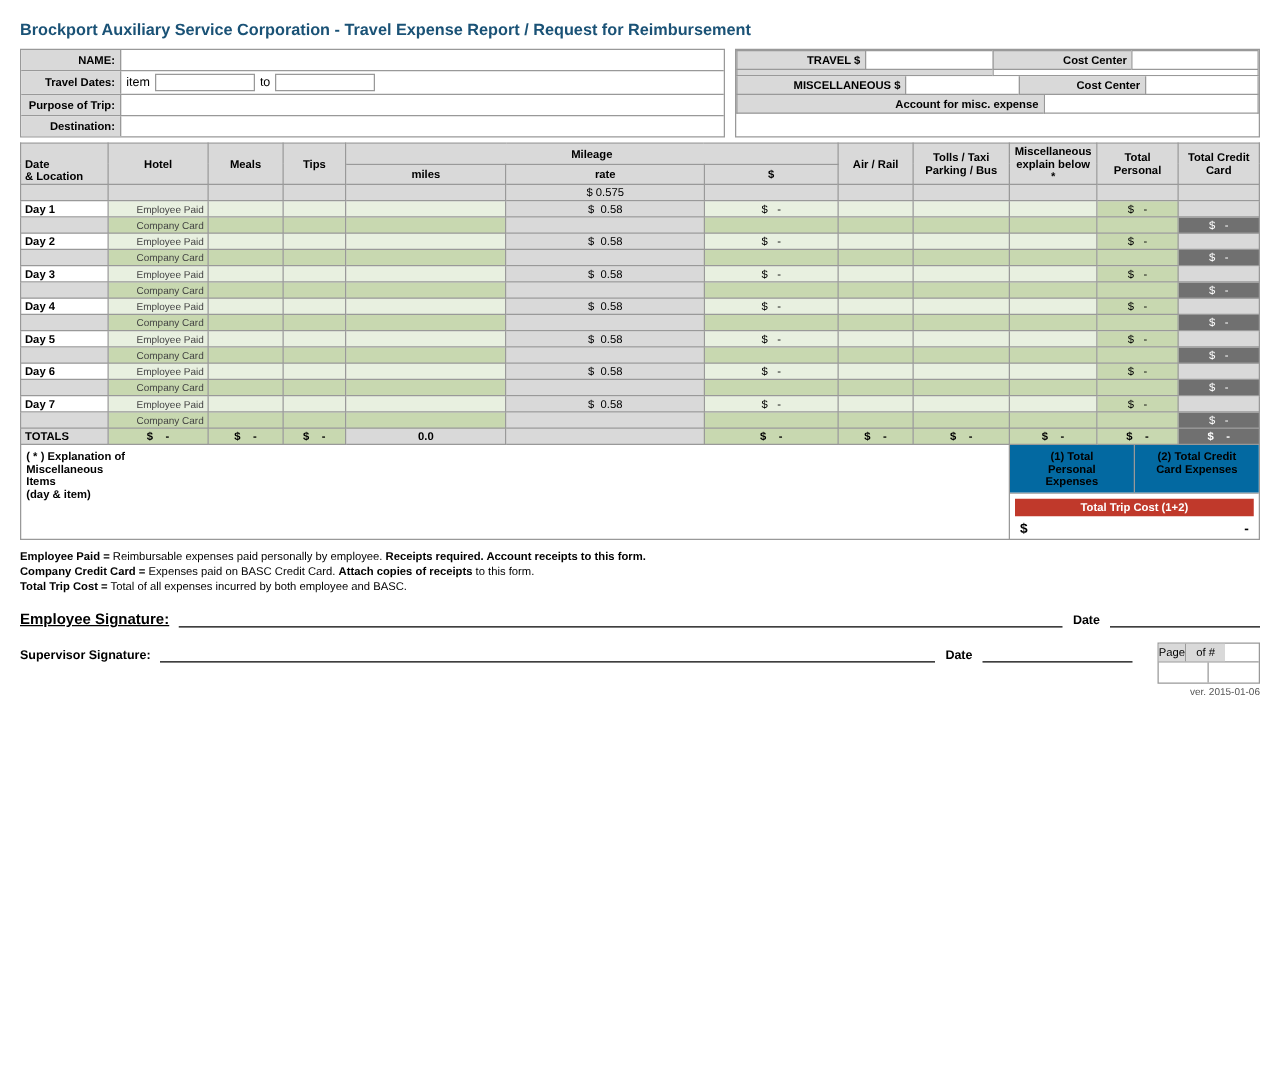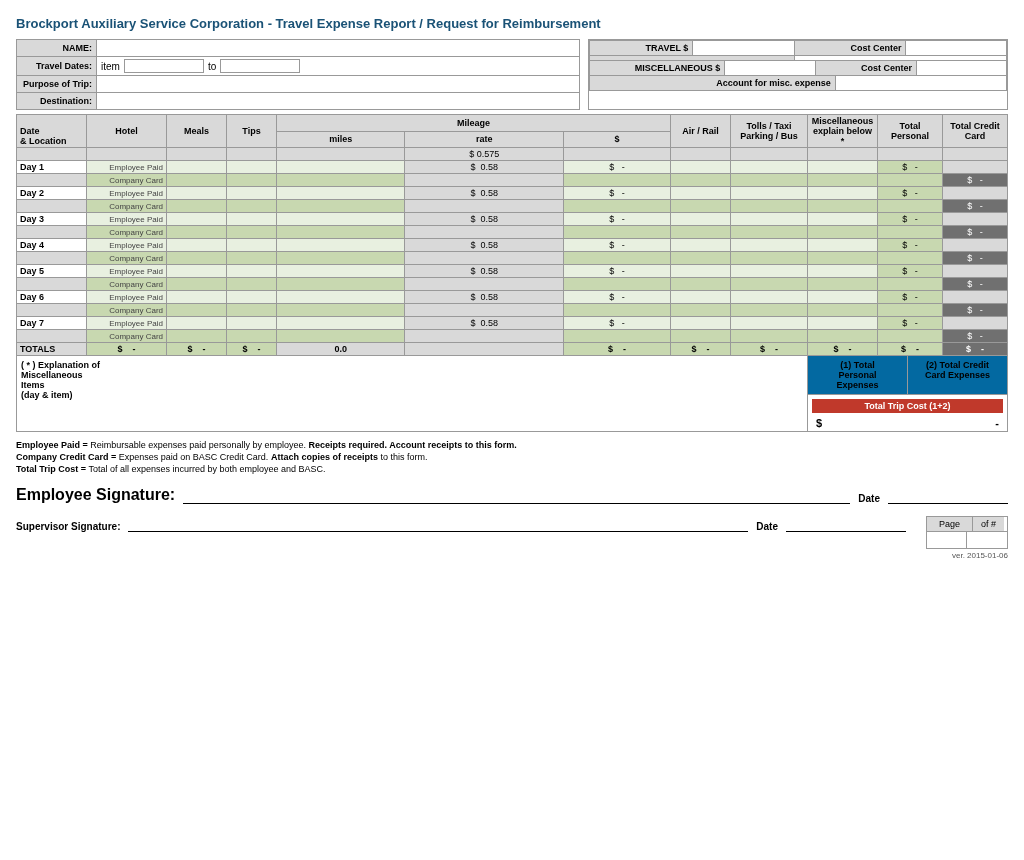--- a/index.html
+++ b/index.html
@@ -499,40 +499,40 @@
   </div>
   <div class="legend-row">
     <span style="font-weight:bold;">Total Trip Cost =</span>
     <span>Total of all expenses incurred by both employee and BASC.</span>
   </div>
 </div>
 
 <div style="display:flex; margin-top:12px; gap:20px;">
   <div style="flex:1;">
     <div style="display:flex; align-items:flex-end; gap:8px;">
-      <span style="font-weight:bold; font-size:16px; white-space:nowrap;">Employee Signature:</span>
+      <span style="font-weight:bold; font-size:12px; white-space:nowrap;text-decoration:underline;">Employee Signature:</span>
       <div style="flex:1; border-bottom:1px solid #000; min-height:16px;"></div>
       <span style="font-size:10px; font-weight:bold;">Date</span>
       <div style="border-bottom:1px solid #000; width:120px; min-height:16px;"></div>
     </div>
   </div>
 </div>
 <div style="display:flex; margin-top:12px; gap:20px;">
   <div style="flex:1;">
     <div style="display:flex; align-items:flex-end; gap:8px;">
       <span style="font-weight:bold; font-size:10px; white-space:nowrap;">Supervisor Signature:</span>
       <div style="flex:1; border-bottom:1px solid #000; min-height:16px;"></div>
       <span style="font-size:10px; font-weight:bold;">Date</span>
       <div style="border-bottom:1px solid #000; width:120px; min-height:16px;"></div>
     </div>
   </div>
 
   <div style="border:1px solid #999; font-size:9px; align-self:flex-end;">
     <div style="display:flex; border-bottom:1px solid #999;">
-      <div style="padding:2px 12px; border-right:1px solid #999; font-size:9px; background:#d9d9d9;">Page</div>
+      <div style="padding:2px 0; border-right:1px solid #999; font-size:9px; background:#d9d9d9;">Page</div>
       <div style="padding:2px 8px; font-size:9px; background:#d9d9d9;">of #</div>
     </div>
     <div style="display:flex;">
       <div style="padding:2px 8px; border-right:1px solid #999; min-width:40px; min-height:16px;"></div>
       <div style="padding:2px 8px; min-width:40px; min-height:16px;"></div>
     </div>
   </div>
 </div>
 
 <div class="version-text">ver. 2015-01-06</div>

